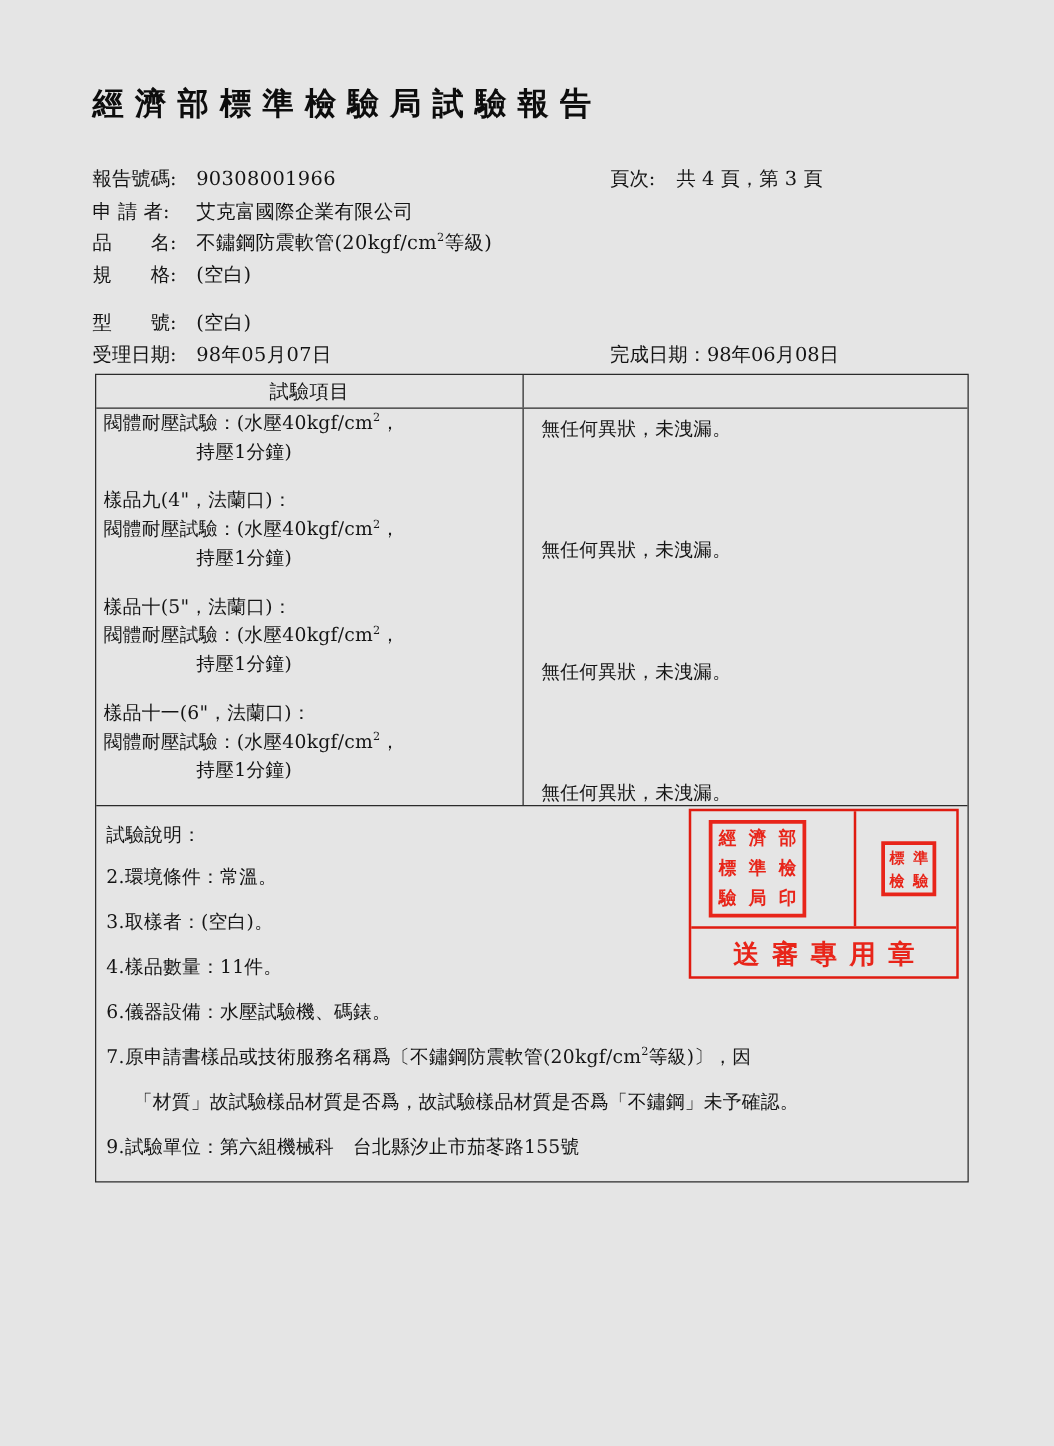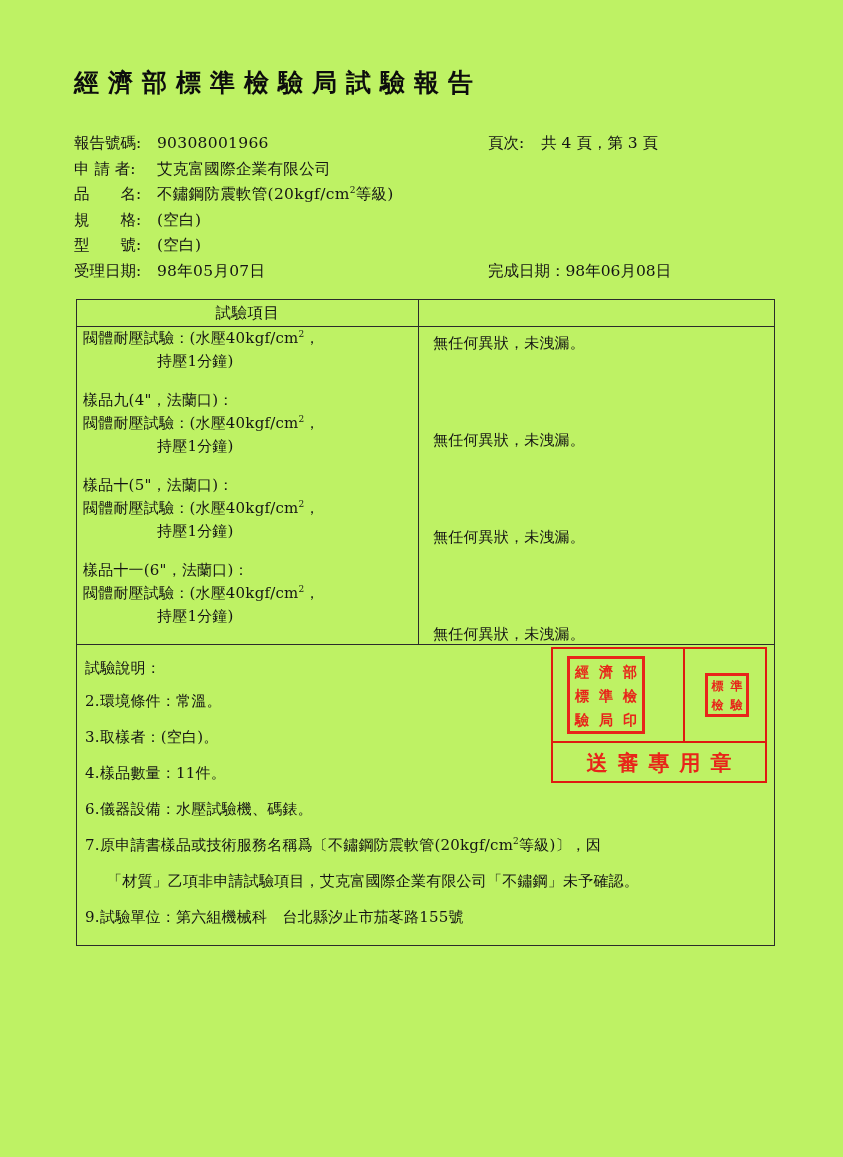--- a/index.html
+++ b/index.html
@@ -13,21 +13,21 @@
     height: 1157px;
     position: relative;
     font-family: "DejaVu Serif", "Liberation Serif", serif;
     color: #141414;
     overflow: hidden;
   }
 
   .page {
     position: absolute;
     inset: 0;
-    background: #bef264;
+    background: #e5e5e5;
   }
 
   
   .doc-title {
     position: absolute;
     left: 74px;
     top: 66px;
     font-size: 25px;
     letter-spacing: 9px;
     font-weight: 600;
@@ -42,21 +42,21 @@
     top: 131px;
     width: 700px;
     font-size: 15.5px;
     line-height: 25.5px;
   }
   .meta-row {
     position: relative;
     height: 25.5px;
     white-space: nowrap;
   }
-  .meta-row.gap-before { }
+  .meta-row.gap-before { margin-top: 13px; }
   .meta-label {
     display: inline-block;
     width: 78px;
     letter-spacing: 0px;
   }
   .meta-value { letter-spacing: 0.3px; }
   .meta-right {
     position: absolute;
     left: 414px;
     top: 0;
@@ -348,21 +348,21 @@
 
       <div class="note-line">
         <span class="note-num">6.</span><span>儀器設備：水壓試驗機、碼錶。</span>
       </div>
 
       <div class="note-line">
         <span class="note-num">7.</span><span>原申請書樣品或技術服務名稱爲〔不鏽鋼防震軟管(20kgf/cm</span><span class="sup">2</span><span>等級)〕，因</span>
       </div>
 
       <div class="note-line cont">
-        <span>「材質」乙項非申請試驗項目，艾克富國際企業有限公司「不鏽鋼」未予確認。</span>
+        <span>「材質」故試驗樣品材質是否爲，故試驗樣品材質是否爲「不鏽鋼」未予確認。</span>
       </div>
 
 
       <div class="note-line">
         <span class="note-num">9.</span><span>試驗單位：第六組機械科　台北縣汐止市茄苳路155號</span>
       </div>
 
       <div class="stamp">
         <div class="stamp-top">
           <div class="stamp-cellL">

